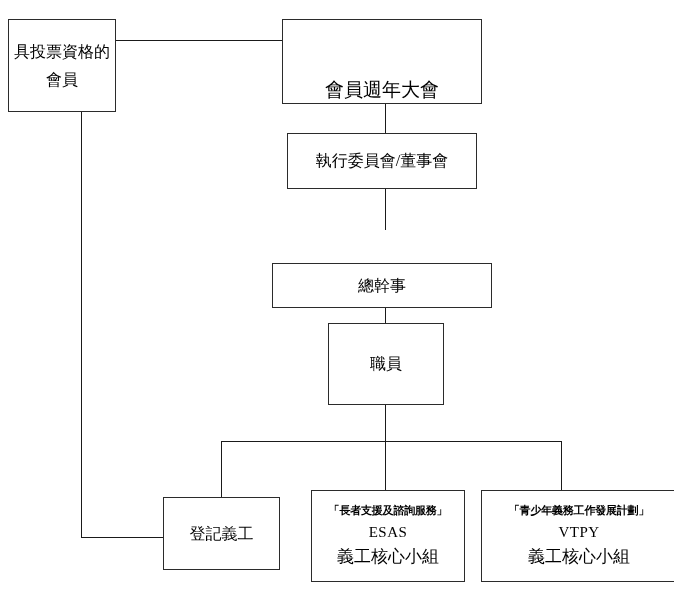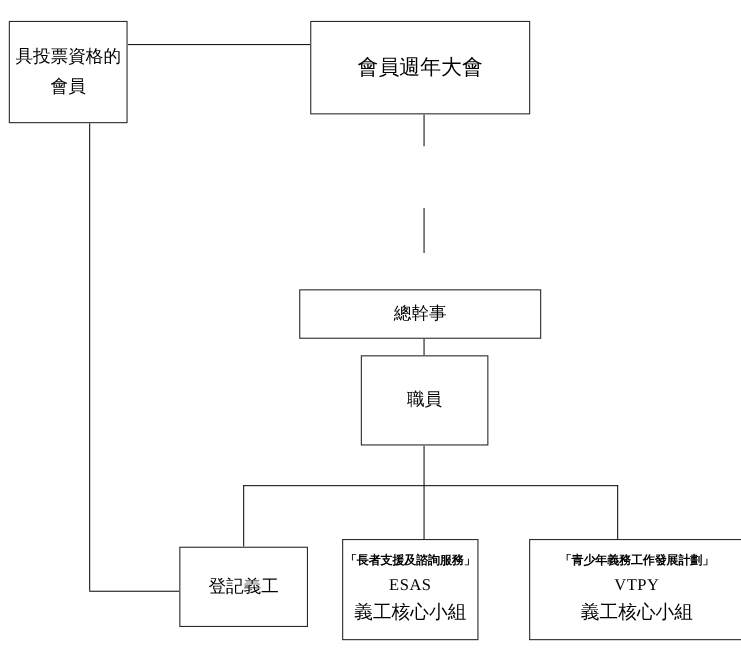--- a/index.html
+++ b/index.html
@@ -36,20 +36,21 @@
   
   #node-voting-members {
     left: 8px;  top: 19px;  width: 108px; height: 93px;
     font-size: 16px;
   }
   #node-voting-members .line { line-height: 1.75; }
 
   #node-agm {
     left: 282px; top: 19px; width: 200px; height: 85px;
     font-size: 19px;
+    justify-content: flex-end;
   }
 
   #node-exco {
     left: 287px; top: 133px; width: 190px; height: 56px;
     font-size: 16px;
   }
 
   #node-gm {
     left: 272px; top: 230px; width: 220px; height: 45px;
     font-size: 16px;
@@ -60,21 +61,21 @@
     left: 328px; top: 323px; width: 116px; height: 82px;
     font-size: 16px;
   }
 
   #node-volunteers {
     left: 163px; top: 497px; width: 117px; height: 73px;
     font-size: 16px;
   }
 
   #node-esas {
-    left: 311px; top: 490px; width: 124px; height: 92px;
+    left: 311px; top: 490px; width: 154px; height: 92px;
   }
   #node-vtpy {
     left: 481px; top: 490px; width: 196px; height: 92px;
   }
   .prog-title {
     font-size: 11px;
     font-weight: bold;
     letter-spacing: -0.2px;
     margin-bottom: 4px;
   }
@@ -149,20 +150,23 @@
 
   <div class="node" id="node-voting-members">
     <span class="line">具投票資格的</span>
     <span class="line">會員</span>
   </div>
 
   <div class="node" id="node-agm">
     <span class="line">會員週年大會</span>
   </div>
 
+  <div class="node" id="node-exco">
+    <span class="line">執行委員會/董事會</span>
+  </div>
 
   <div class="node" id="node-gm">
     <span class="line">總幹事</span>
   </div>
 
   <div class="node" id="node-volunteers">
     <span class="line">登記義工</span>
   </div>
 
   <div class="node" id="node-staff">

